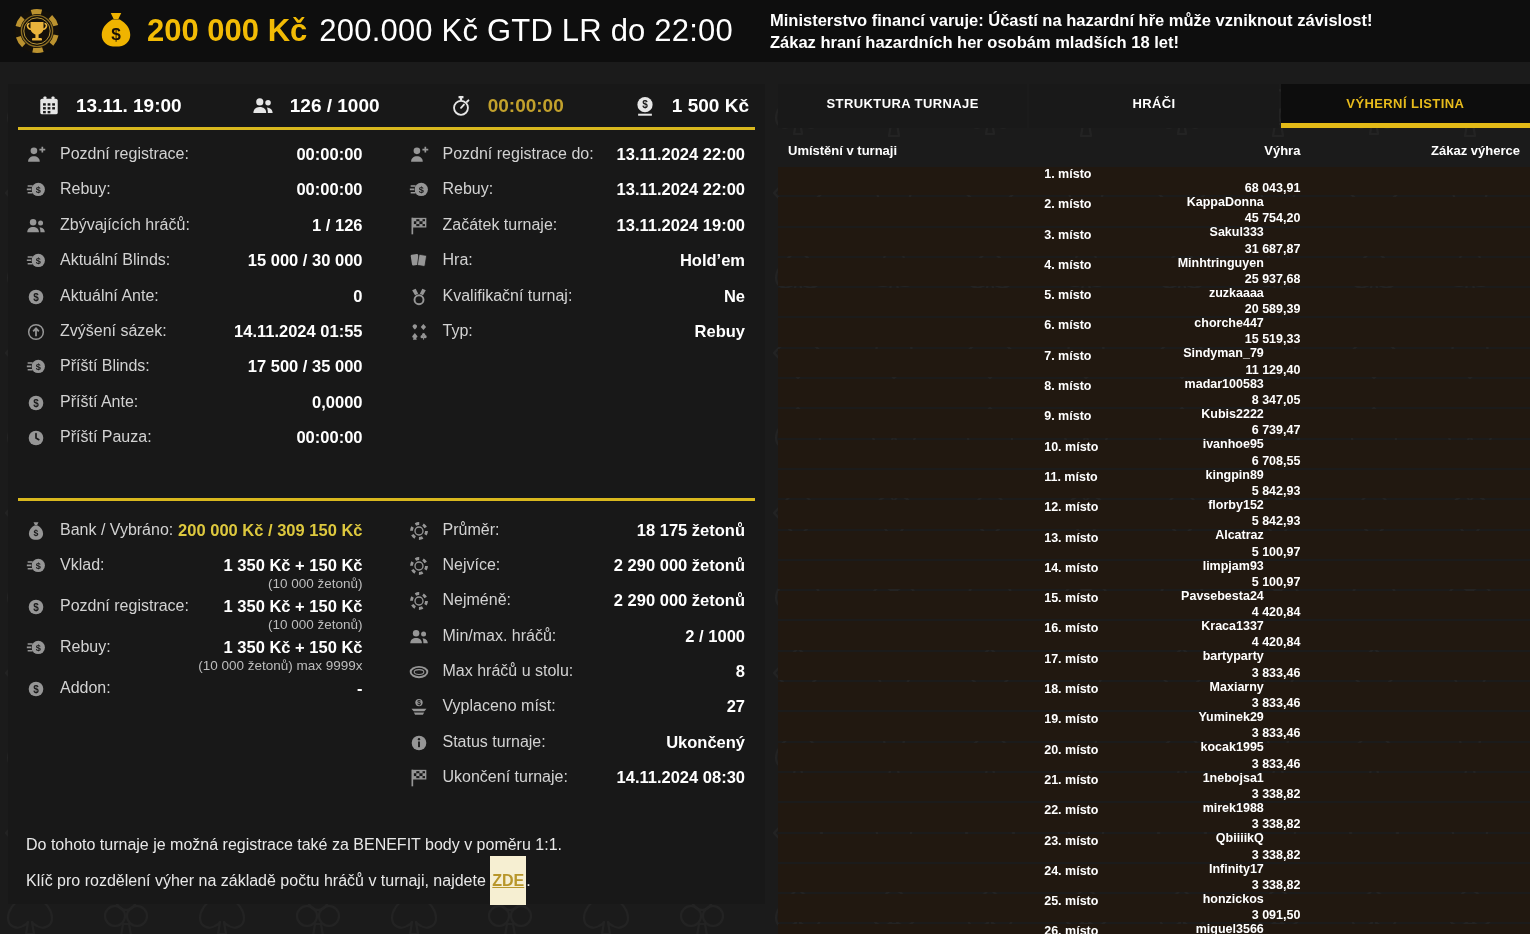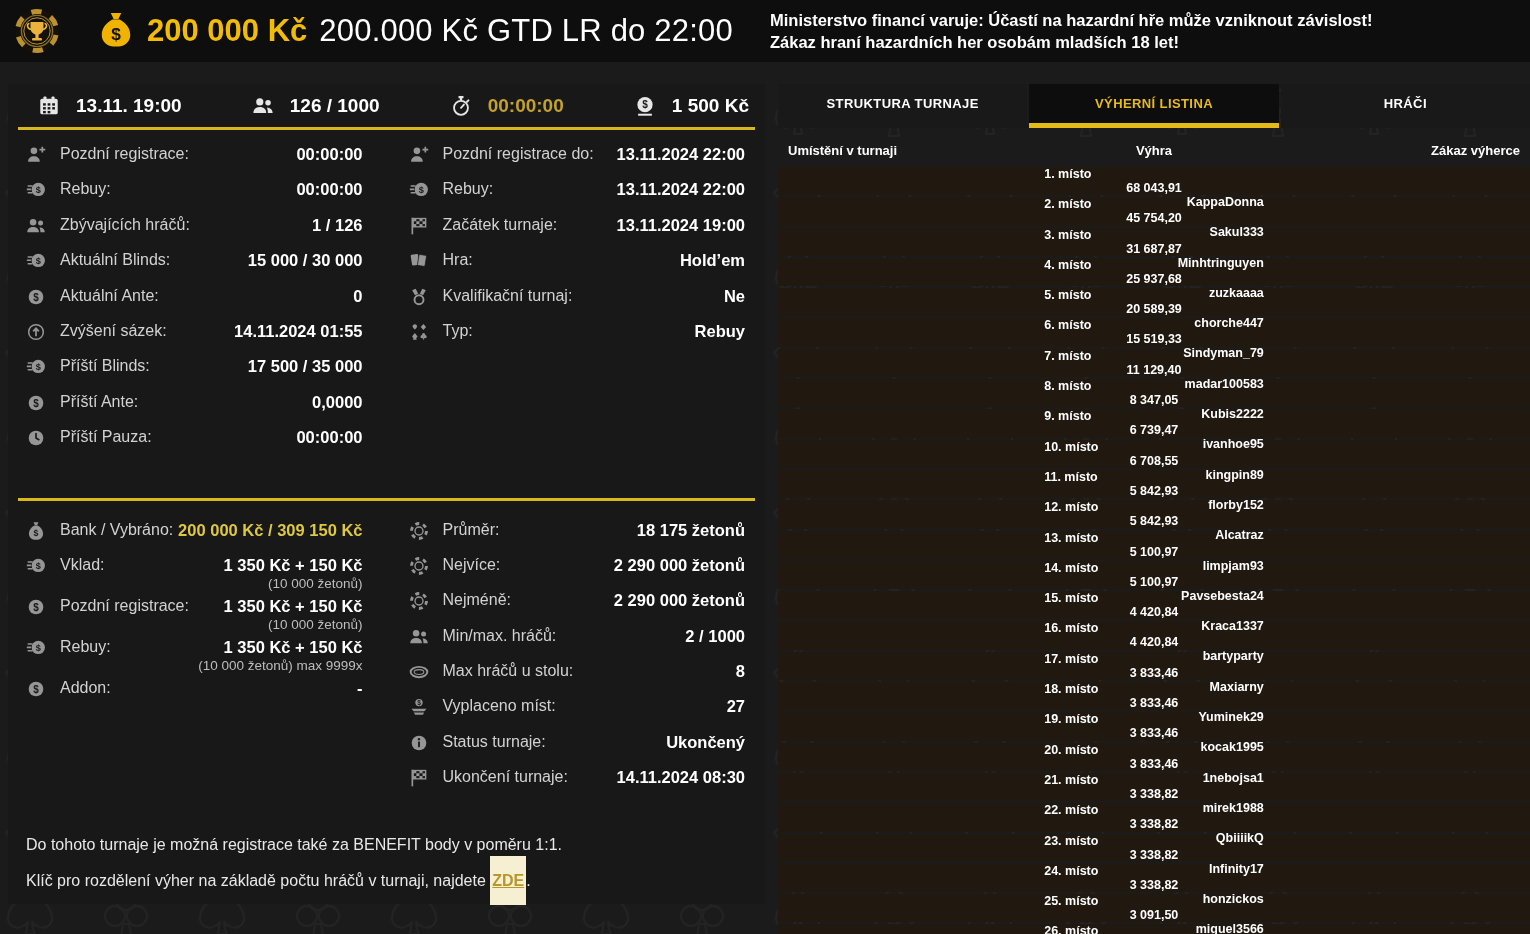--- a/index.html
+++ b/index.html
@@ -56,21 +56,21 @@
   .tab{
     flex:1;display:flex;align-items:center;justify-content:center;
     background:#191919;color:#ffffff;font-weight:bold;font-size:13px;
     letter-spacing:.4px;border-bottom:5px solid transparent;box-sizing:border-box;
     cursor:pointer;white-space:nowrap;
   }
   .tab.active{background:#0d0d0d;color:#e7bb1c;border-bottom-color:#e3ba17;}
   .thead{display:flex;align-items:center;height:34px;padding:0 10px;margin-top:5px;}
   .thead span{color:#fff;font-weight:bold;font-size:13px;}
   .c-place{width:30%;text-align:left;}
-  .c-win{width:40%;text-align:center;}
+  .c-win{width:40%;text-align:right;}
   .c-name{width:30%;text-align:right;}
   .tbody{}
   .prow{
     height:28.3px;margin-bottom:2px;background:#211810;
     display:flex;align-items:center;padding:0 10px;
     color:#fff;font-weight:bold;font-size:12.5px;flex-direction:column;
   }
 </style>
 </head>
 <body>
@@ -535,25 +535,25 @@
     <div class="note"><span>Klíč pro rozdělení výher na základě počtu hráčů v turnaji, najdete </span><span class="zde-link">ZDE</span><span>.</span></div>
   </div>
 </div>
 
 <div class="right-panel">
   <div class="tabs">
 
   <div class="tab">
         <span>STRUKTURA TURNAJE</span>
       </div>
+      <div class="tab">
+        <span>HRÁČI</span>
+      </div>
       <div class="tab active">
         <span>VÝHERNÍ LISTINA</span>
-      </div>
-      <div class="tab">
-        <span>HRÁČI</span>
       </div>
     </div>
 
   <div class="thead">
     <span class="c-place">Umístění v turnaji</span>
     <span class="c-win">Výhra</span>
     <span class="c-name">Zákaz výherce</span>
   </div>
 
   <div class="tbody">

